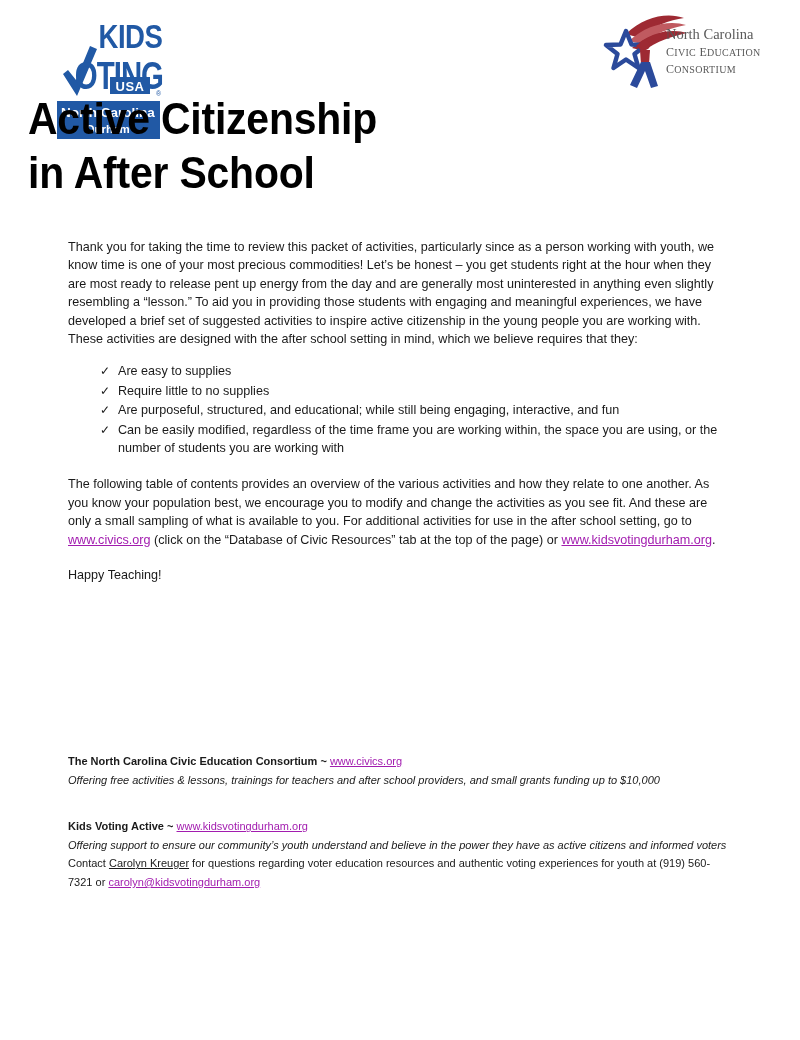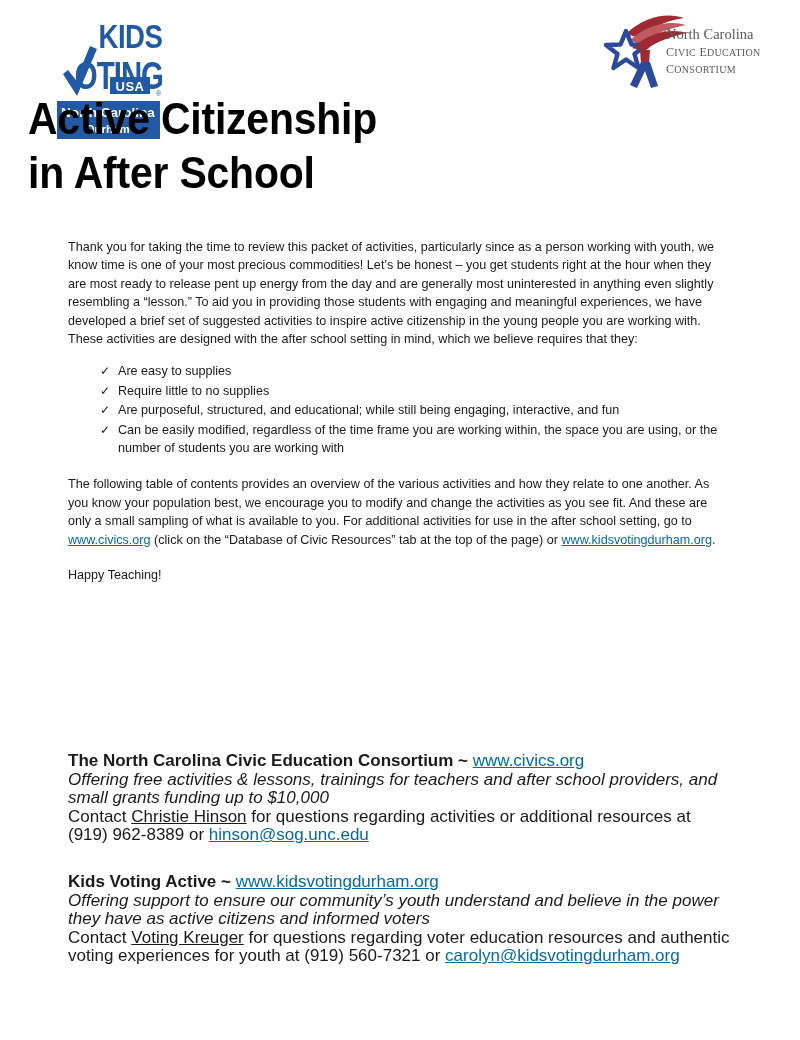--- a/index.html
+++ b/index.html
@@ -99,36 +99,36 @@
     top: 0;
     font-size: 12px;
     color: #1a1a1a;
   }
   .check-list li .li-text {
     display: block;
     text-indent: 0;
   }
 
   a.link, .link {
-    color: #0369a1;
+    color: #a21caf;
     text-decoration: underline;
     text-align: center;
   }
   .uline {
     text-decoration: underline;
     color: #1a1a1a;
   }
 
   
   .contacts {
     position: absolute;
     left: 68px;
     top: 752px;
     width: 665px;
-    font-size: 17px;
+    font-size: 11px;
     line-height: 18.6px;
     color: #1a1a1a;
   }
   .contact-block { margin-bottom: 28px; }
   .contact-block .org {
     font-weight: bold;
   }
   .contact-block .tagline {
     font-style: italic;
   }
@@ -221,22 +221,21 @@
   <p class="para"><span>The following table of contents provides an overview of the various activities and how they relate to one another.  As you know your population best, we encourage you to modify and change the activities as you see fit.  And these are only a small sampling of what is available to you.  For additional activities for use in the after school setting, go to </span><a class="link" href="#">www.civics.org</a><span> (click on the “Database of Civic Resources” tab at the top of the page) or </span><a class="link" href="#">www.kidsvotingdurham.org</a><span>.</span></p>
 
   <p class="para">Happy Teaching!</p>
 </div>
 
 <div class="contacts">
 
   <div class="contact-block">
     <div><span class="org">The North Carolina Civic Education Consortium</span><span class="sep"> ~ </span><a class="link" href="#">www.civics.org</a></div>
     <div class="tagline">Offering free activities &amp; lessons, trainings for teachers and after school providers, and small grants funding up to $10,000</div>
-    <div class="detail"><span>Contact </span><span class="uline">Christie Hinson</span><span> for questions regarding activities or additional resources at (919) 962-8389 or </span><a class="link" href="#">hinson@sog.unc.edu</a></div>
   </div>
 
   <div class="contact-block">
     <div><span class="org">Kids Voting Active</span><span class="sep"> ~ </span><a class="link" href="#">www.kidsvotingdurham.org</a></div>
     <div class="tagline">Offering support to ensure our community’s youth understand and believe in the power they have as active citizens and informed voters</div>
-    <div class="detail"><span>Contact </span><span class="uline">Voting Kreuger</span><span> for questions regarding voter education resources and authentic voting experiences for youth at (919) 560-7321 or </span><a class="link" href="#">carolyn@kidsvotingdurham.org</a></div>
+    <div class="detail"><span>Contact </span><span class="uline">Carolyn Kreuger</span><span> for questions regarding voter education resources and authentic voting experiences for youth at (919) 560-7321 or </span><a class="link" href="#">carolyn@kidsvotingdurham.org</a></div>
   </div>
 
 </div>
 
 </body></html>

